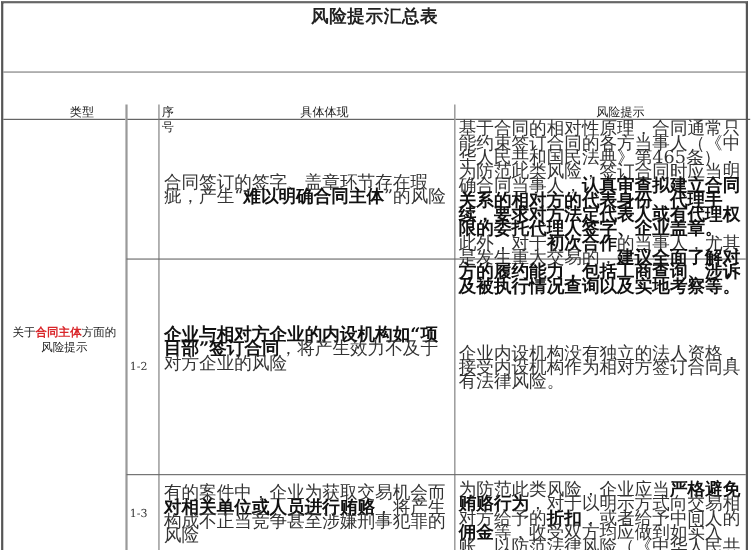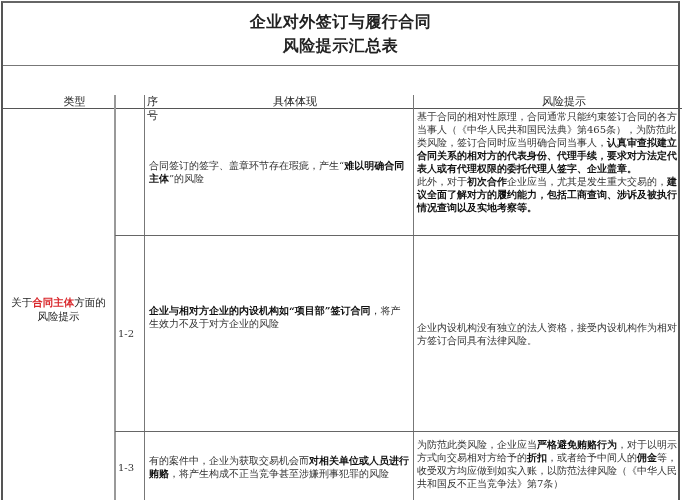--- a/index.html
+++ b/index.html
@@ -12,38 +12,37 @@
   .title-line { font-size: 16px; font-weight: bold; line-height: 24px; letter-spacing: 0.5px; }
   .title-line.first { margin-top: 7px; }
   .note { position: absolute; left: 0; top: 62px; width: 100%; height: 30px;
           border-bottom: 1px solid #777; font-size: 10px; line-height: 30px; padding-left: 1px; white-space: nowrap; }
   .col { position: absolute; box-sizing: border-box; }
   .hdr { top: 92px; height: 14px; font-size: 11px; line-height: 14px; text-align: center;
          font-family: "DejaVu Sans", "Liberation Sans", sans-serif; border-bottom: 1px solid #555; padding-left: 32px; }
   .vline { position: absolute; top: 92px; bottom: 0; width: 1px; background: #777; }
   .vline.thick { width: 2px; background: #999; }
   .hline { position: absolute; height: 1px; background: #666; }
-  .cell { position: absolute; box-sizing: border-box; font-size: 10px; line-height: 13px; color: #333; }
+  .cell { position: absolute; box-sizing: border-box; font-size: 16px; line-height: 13px; color: #333; }
   .cell b { color: #111; }
   .vcenter { display: flex; align-items: center; }
   .type-cell { left: 0; width: 111px; top: 106px; height: 400px; text-align: center; justify-content: center;
                font-family: "DejaVu Sans", "Liberation Sans", sans-serif; font-size: 10.5px; line-height: 14px; color: #222; }
   .red { color: #d9262a; font-weight: bold; }
   .seq { left: 112px; width: 29px; padding-left: 3px; font-size: 10px; }
   .detail { left: 142px; width: 268px; padding: 0 3px 0 4px; }
   .risk { left: 411px; width: 268px; padding: 0 3px 0 3px; }
   .para { display: block; }
 </style>
 </head>
 <body>
 
 <div class="sheet">
 
   <div class="title-block">
-    <div class="title-line first">企业对外签订与履行合同</div>
     <div class="title-line">风险提示汇总表</div>
   </div>
 
 
   <div class="col hdr" style="left:0;width:111px;">类型</div>
   <div class="col hdr" style="left:112px;width:29px;">序号</div>
   <div class="col hdr" style="left:142px;width:268px;">具体体现</div>
   <div class="col hdr" style="left:411px;width:268px;">风险提示</div>
 
   <div class="vline thick" style="left:111px;"></div>
@@ -58,21 +57,21 @@
       <span>关于</span><span class="red">合同主体</span><span>方面的</span><br>
       <span>风险提示</span>
     </div>
   </div>
 
   <div class="cell vcenter detail" style="top:106px;height:126px;">
     <div><span>合同签订的签字、盖章环节存在瑕疵，产生“</span><b>难以明确合同主体</b><span>”的风险</span></div>
   </div>
   <div class="cell risk" style="top:107px;height:125px;">
     <span class="para"><span>基于合同的相对性原理，合同通常只能约束签订合同的各方当事人（《中华人民共和国民法典》第465条），为防范此类风险，签订合同时应当明确合同当事人，</span><b>认真审查拟建立合同关系的相对方的代表身份、代理手续，要求对方法定代表人或有代理权限的委托代理人签字、企业盖章。</b></span>
-    <span class="para"><span>此外，对于</span><b>初次合作</b><span>企业应当，尤其是发生重大交易的，</span><b>建议全面了解对方的履约能力，包括工商查询、涉诉及被执行情况查询以及实地考察等。</b></span>
+    <span class="para"><span>此外，对于</span><b>初次合作</b><span>的当事人，尤其是发生重大交易的，</span><b>建议全面了解对方的履约能力，包括工商查询、涉诉及被执行情况查询以及实地考察等。</b></span>
   </div>
 
   <div class="cell vcenter seq" style="top:233px;height:195px;">1-2</div>
   <div class="cell vcenter detail" style="top:216px;height:195px;">
     <div><b>企业与相对方企业的内设机构如“项目部”签订合同</b><span>，将产生效力不及于对方企业的风险</span></div>
   </div>
   <div class="cell vcenter risk" style="top:233px;height:195px;">
     <div>
       <span class="para"><span>企业内设机构没有独立的法人资格，接受内设机构作为相对方签订合同具有法律风险。</span></span>
     </div>

